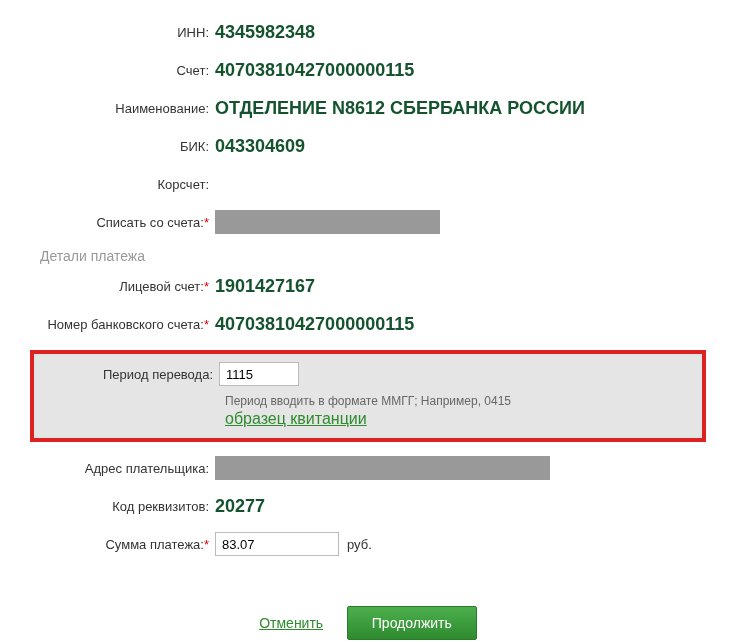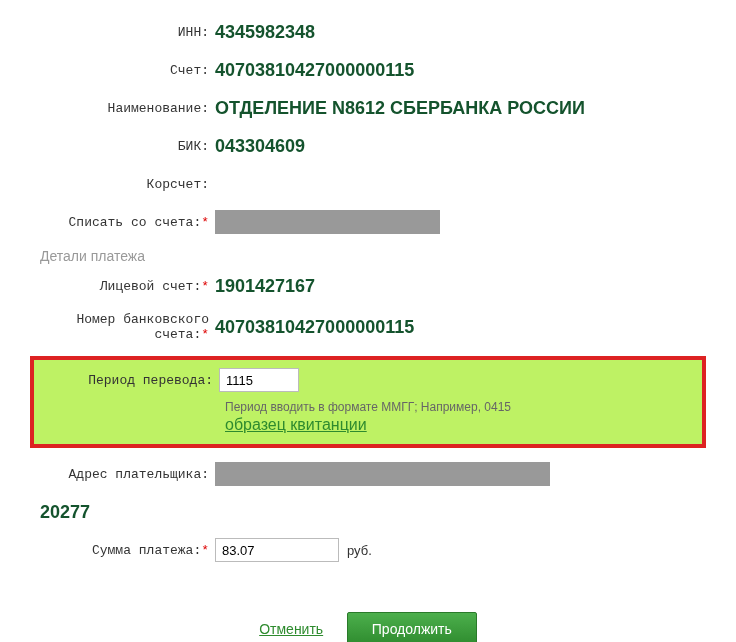--- a/index.html
+++ b/index.html
@@ -24,21 +24,20 @@
       align-items: center;
       margin-bottom: 14px;
       min-height: 24px;
     }
     .form-label {
       width: 175px;
       text-align: right;
       padding-right: 6px;
       color: #333;
       font-size: 13px;
-      font-family: Liberation Mono, monospace;
     }
     .required {
       color: #d00;
     }
     .form-value {
       font-weight: bold;
       color: #14532d;
       font-size: 18px;
     }
     .gray-box {
@@ -61,21 +60,21 @@
       width: 124px;
     }
     .text-input-small {
       border: 1px solid #bbb;
       padding: 3px 6px;
       font-size: 13px;
       height: 24px;
       width: 80px;
     }
     .highlight-block {
-      background: #bef264;
+      background: #e5e5e5;
       border: 4px solid #d22;
       margin: 0 -10px 14px -10px;
       padding: 8px 10px 10px 10px;
     }
     .highlight-block .form-row {
       margin-bottom: 4px;
     }
     .hint {
       font-size: 12px;
       color: #666;
@@ -178,20 +177,21 @@
     <div class="hint">Период вводить в формате ММГГ; Например, 0415</div>
     <a class="link-sample">образец квитанции</a>
   </div>
 
   <div class="form-row">
     <div class="form-label">Адрес плательщика:</div>
     <div class="gray-box-wide"></div>
   </div>
 
   <div class="form-row">
+    <div class="form-label">Код реквизитов:</div>
     <div class="form-value">20277</div>
   </div>
 
   <div class="form-row">
     <div class="form-label">
       <span>Сумма платежа:</span><span class="required">*</span>
     </div>
     <input type="text" class="text-input" value="83.07" style="">
     <span class="unit-label">руб.</span>
   </div>

